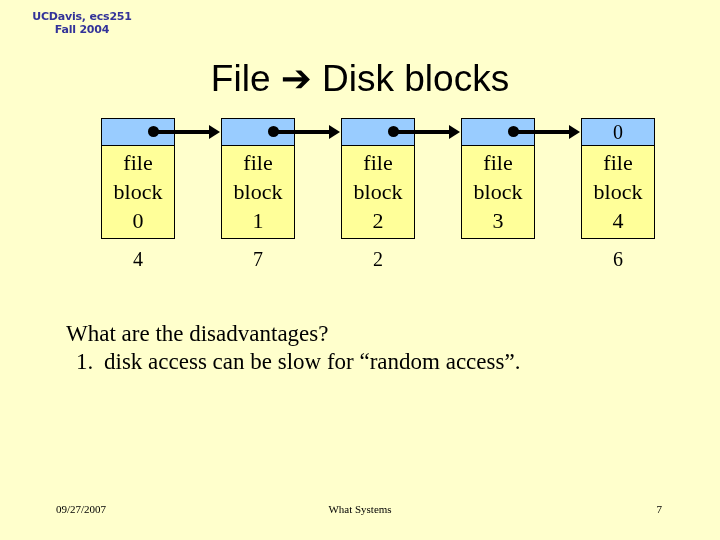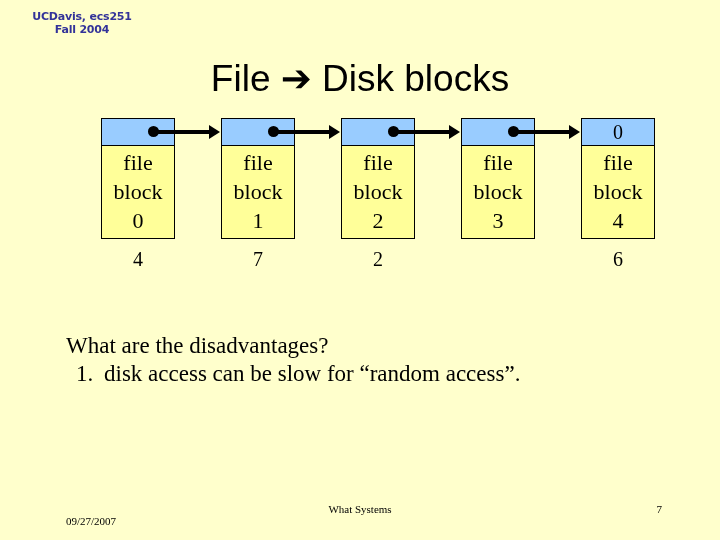--- a/index.html
+++ b/index.html
@@ -122,44 +122,43 @@
   
   #body-text {
     position: absolute;
     left: 66px;
     top: 320px;
     width: 620px;
     color: #000000;
     font-size: 23px;
     line-height: 28px;
   }
-  #body-text .q { display: block; margin-top: 12px; }
+  #body-text .q { display: block; }
   #body-text .item {
     display: block;
     padding-left: 14px;
     text-indent: -2px;
   }
   #body-text .item .num { display: inline-block; width: 26px; }
 
   
   #slide-footer {
     position: absolute;
     left: 0;
     top: 500px;
     width: 720px;
     height: 22px;
     font-family: "Liberation Serif", serif;
     font-size: 11px;
     color: #000000;
   }
   #footer-date {
     position: absolute;
-    left: 66px;
+    left: 56px;
     top: 3px;
-    margin-top: 12px;
   }
   #footer-center {
     position: absolute;
     left: 0;
     top: 3px;
     width: 720px;
     text-align: center;
   }
   #footer-page {
     position: absolute;

